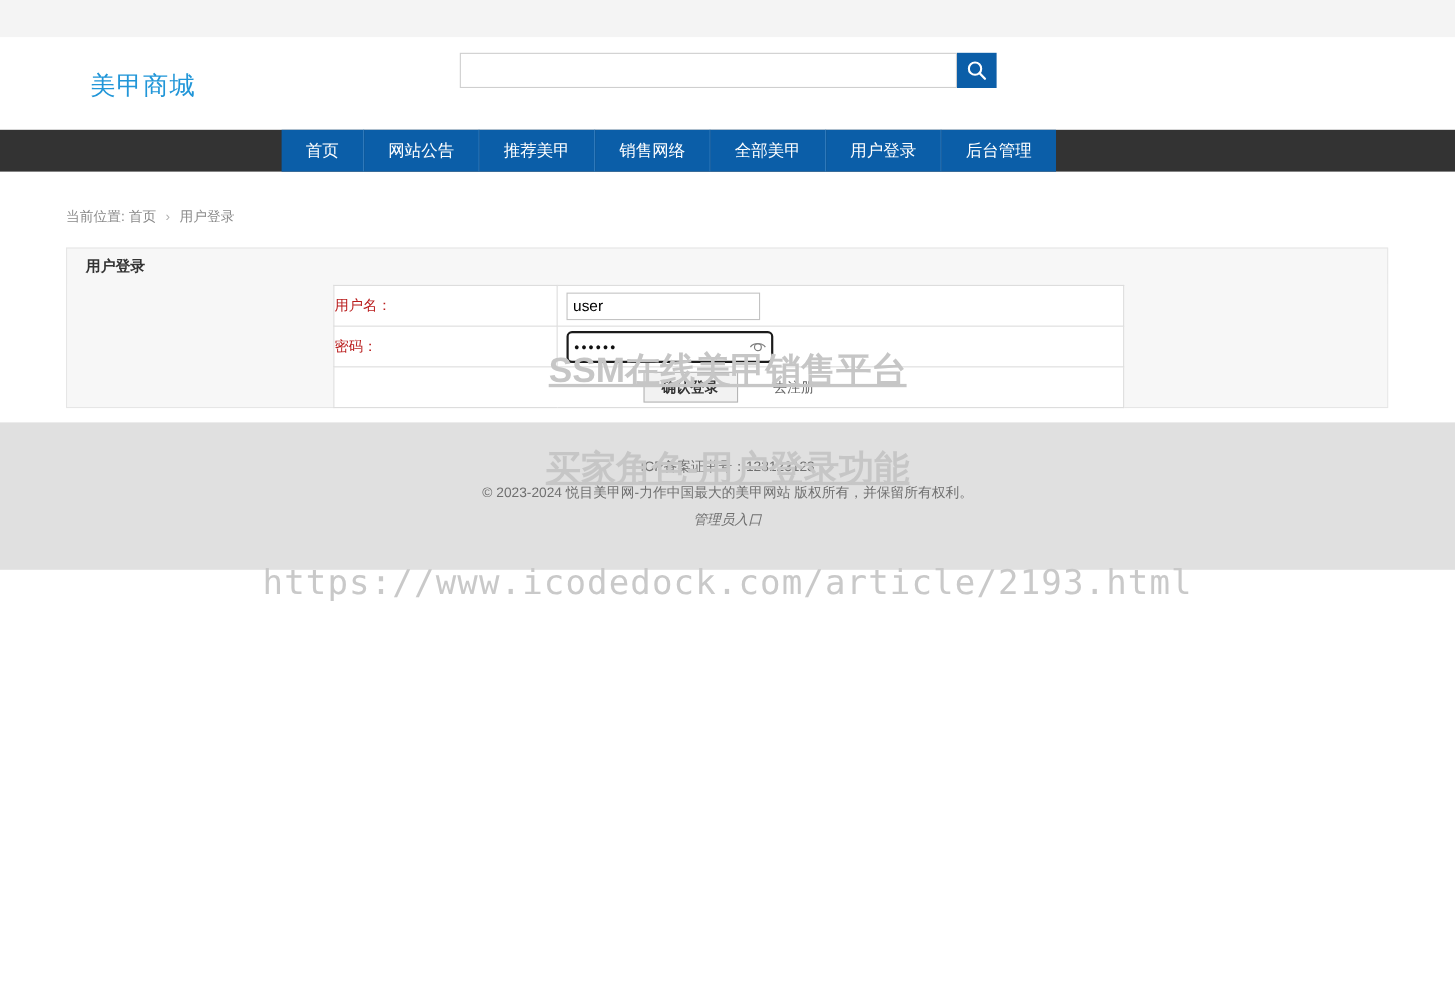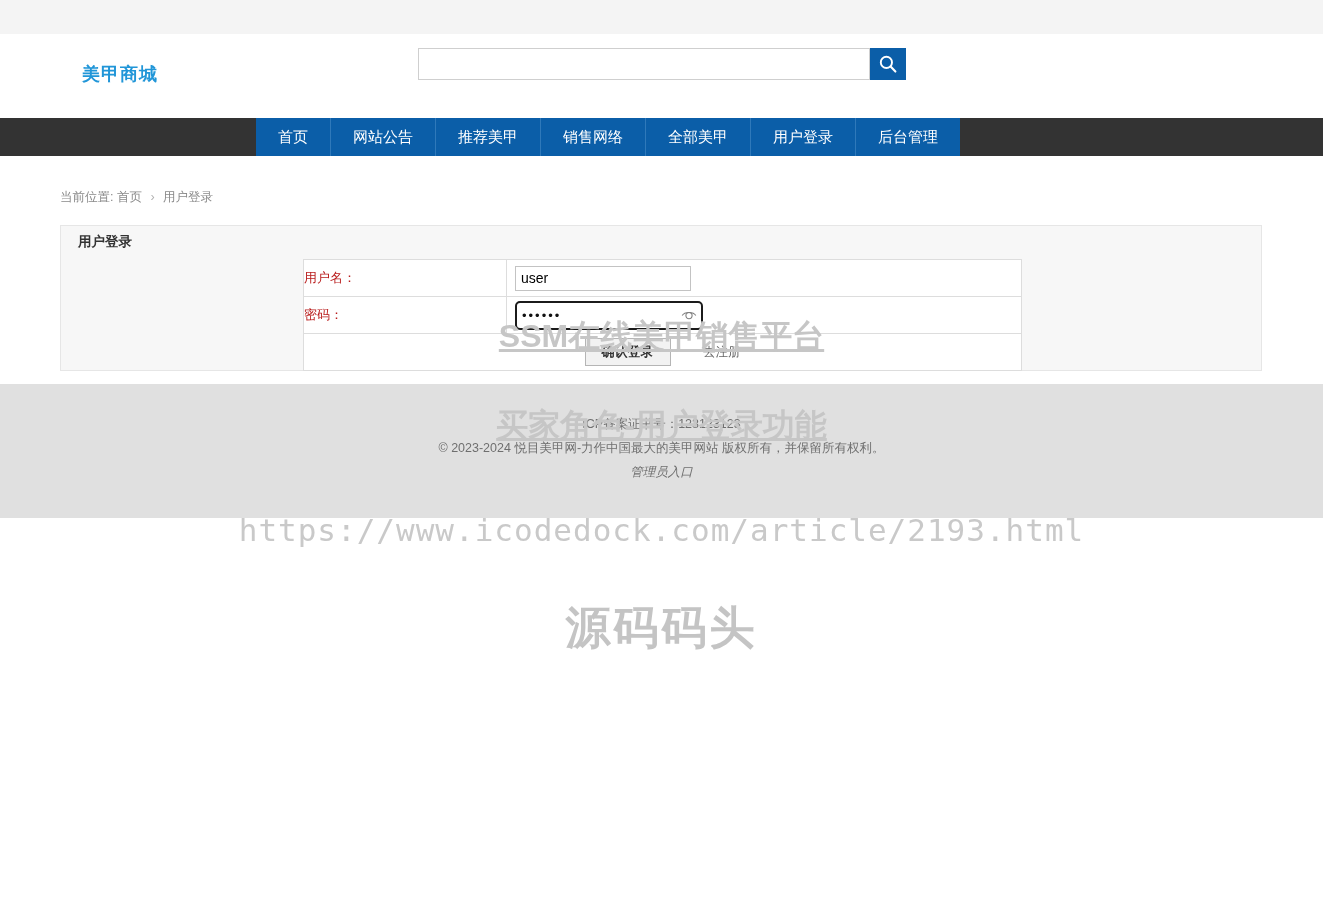--- a/index.html
+++ b/index.html
@@ -28,22 +28,22 @@
   
   .header {
     position: absolute;
     left: 0; top: 34px;
     width: 1323px; height: 84px;
     background: #ffffff;
   }
   .logo {
     position: absolute;
     left: 82px; top: 28px;
-    font-size: 18px;
-    font-weight: bold;
+    font-size: 23px;
+    font-weight: normal;
     color: #2196d8;
     letter-spacing: 1px;
     white-space: nowrap;
   }
   .search-wrap {
     position: absolute;
     left: 418px; top: 14px;
     height: 32px;
   }
   .search-input {
@@ -356,15 +356,14 @@
     <div class="footer-line l1">ICP备案证书号：123123123</div>
     <div class="footer-line">© 2023-2024 悦目美甲网-力作中国最大的美甲网站 版权所有，并保留所有权利。</div>
     <div class="footer-line">
       <a class="footer-link" href="#">管理员入口</a>
     </div>
   </div>
 
   <div class="wm wm-1">SSM在线美甲销售平台</div>
   <div class="wm wm-2">买家角色-用户登录功能</div>
   <div class="wm-url">https://www.icodedock.com/article/2193.html</div>
-  <div class="wm-brand">源码码头</div>
 
 </div>
 
 </body></html>

